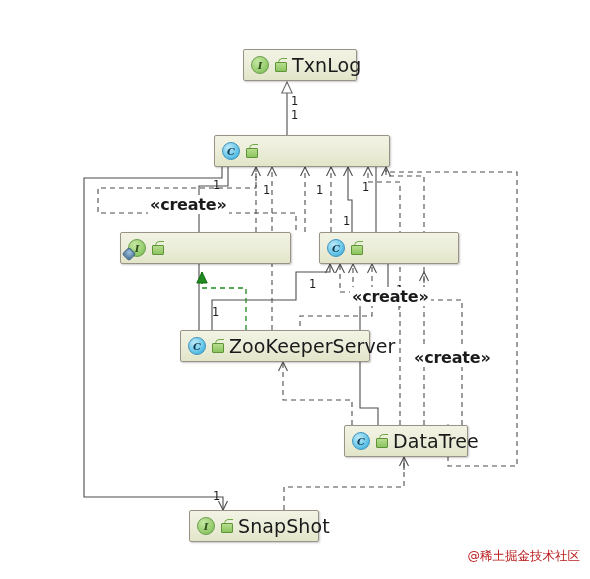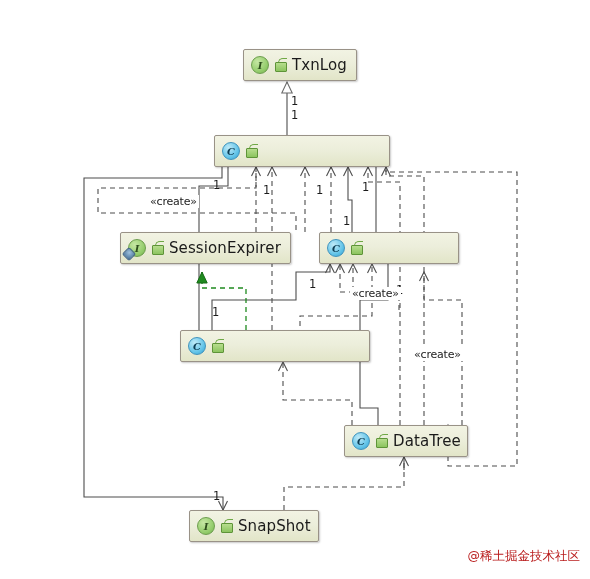--- a/index.html
+++ b/index.html
@@ -29,21 +29,21 @@
     border: 1px solid #999287;
     border-radius: 2px;
     background: linear-gradient(to bottom, #f2f3e3 0%, #eceedb 45%, #e2e5c8 100%);
     box-shadow: 1px 1px 2px rgba(0,0,0,0.22);
     display: flex;
     align-items: center;
     padding: 0 9px 0 7px;
     z-index: 5;
   }
   .node-label {
-    font-size: 15px;
+    font-size: 19px;
     color: #1a1a1a;
     white-space: nowrap;
     letter-spacing: 0.1px;
     margin-left: 6px;
   }
   .badge {
     width: 16px;
     height: 16px;
     border-radius: 50%;
     display: inline-flex;
@@ -112,22 +112,23 @@
     font-size: 11px;
     color: #1b1b1b;
     font-family: "DejaVu Sans", sans-serif;
     white-space: nowrap;
     z-index: 4;
   }
   .mult {
     font-size: 11.5px;
   }
   .stereo {
-    font-size: 11px;
+    font-size: 16px;
     letter-spacing: -0.2px;
+    font-weight: bold;
   }
   #watermark {
     position: absolute;
     right: 10px;
     bottom: 14px;
     font-size: 12.5px;
     color: #b91c1c;
     font-family: "DejaVu Sans", sans-serif;
     white-space: nowrap;
     z-index: 2;
@@ -220,37 +221,37 @@
         <span class="body"></span>
       </span>
   </div>
 
   <div class="node" style="left:120px; top:232px; width:171px;">
     <span class="badge badge-interface badge-plug">I</span>
     <span class="lock">
         <span class="shackle"></span>
         <span class="body"></span>
       </span>
-    <span class="node-label">SessionExpirer</span>
   </div>
 
   <div class="node" style="left:319px; top:232px; width:140px;">
     <span class="badge badge-class">C</span>
     <span class="lock">
         <span class="shackle"></span>
         <span class="body"></span>
       </span>
   </div>
 
   <div class="node" style="left:180px; top:330px; width:190px;">
     <span class="badge badge-class">C</span>
     <span class="lock">
         <span class="shackle"></span>
         <span class="body"></span>
       </span>
+    <span class="node-label">ZooKeeperServer</span>
   </div>
 
   <div class="node" style="left:344px; top:425px; width:124px;">
     <span class="badge badge-class">C</span>
     <span class="lock">
         <span class="shackle"></span>
         <span class="body"></span>
       </span>
     <span class="node-label">DataTree</span>
   </div>

